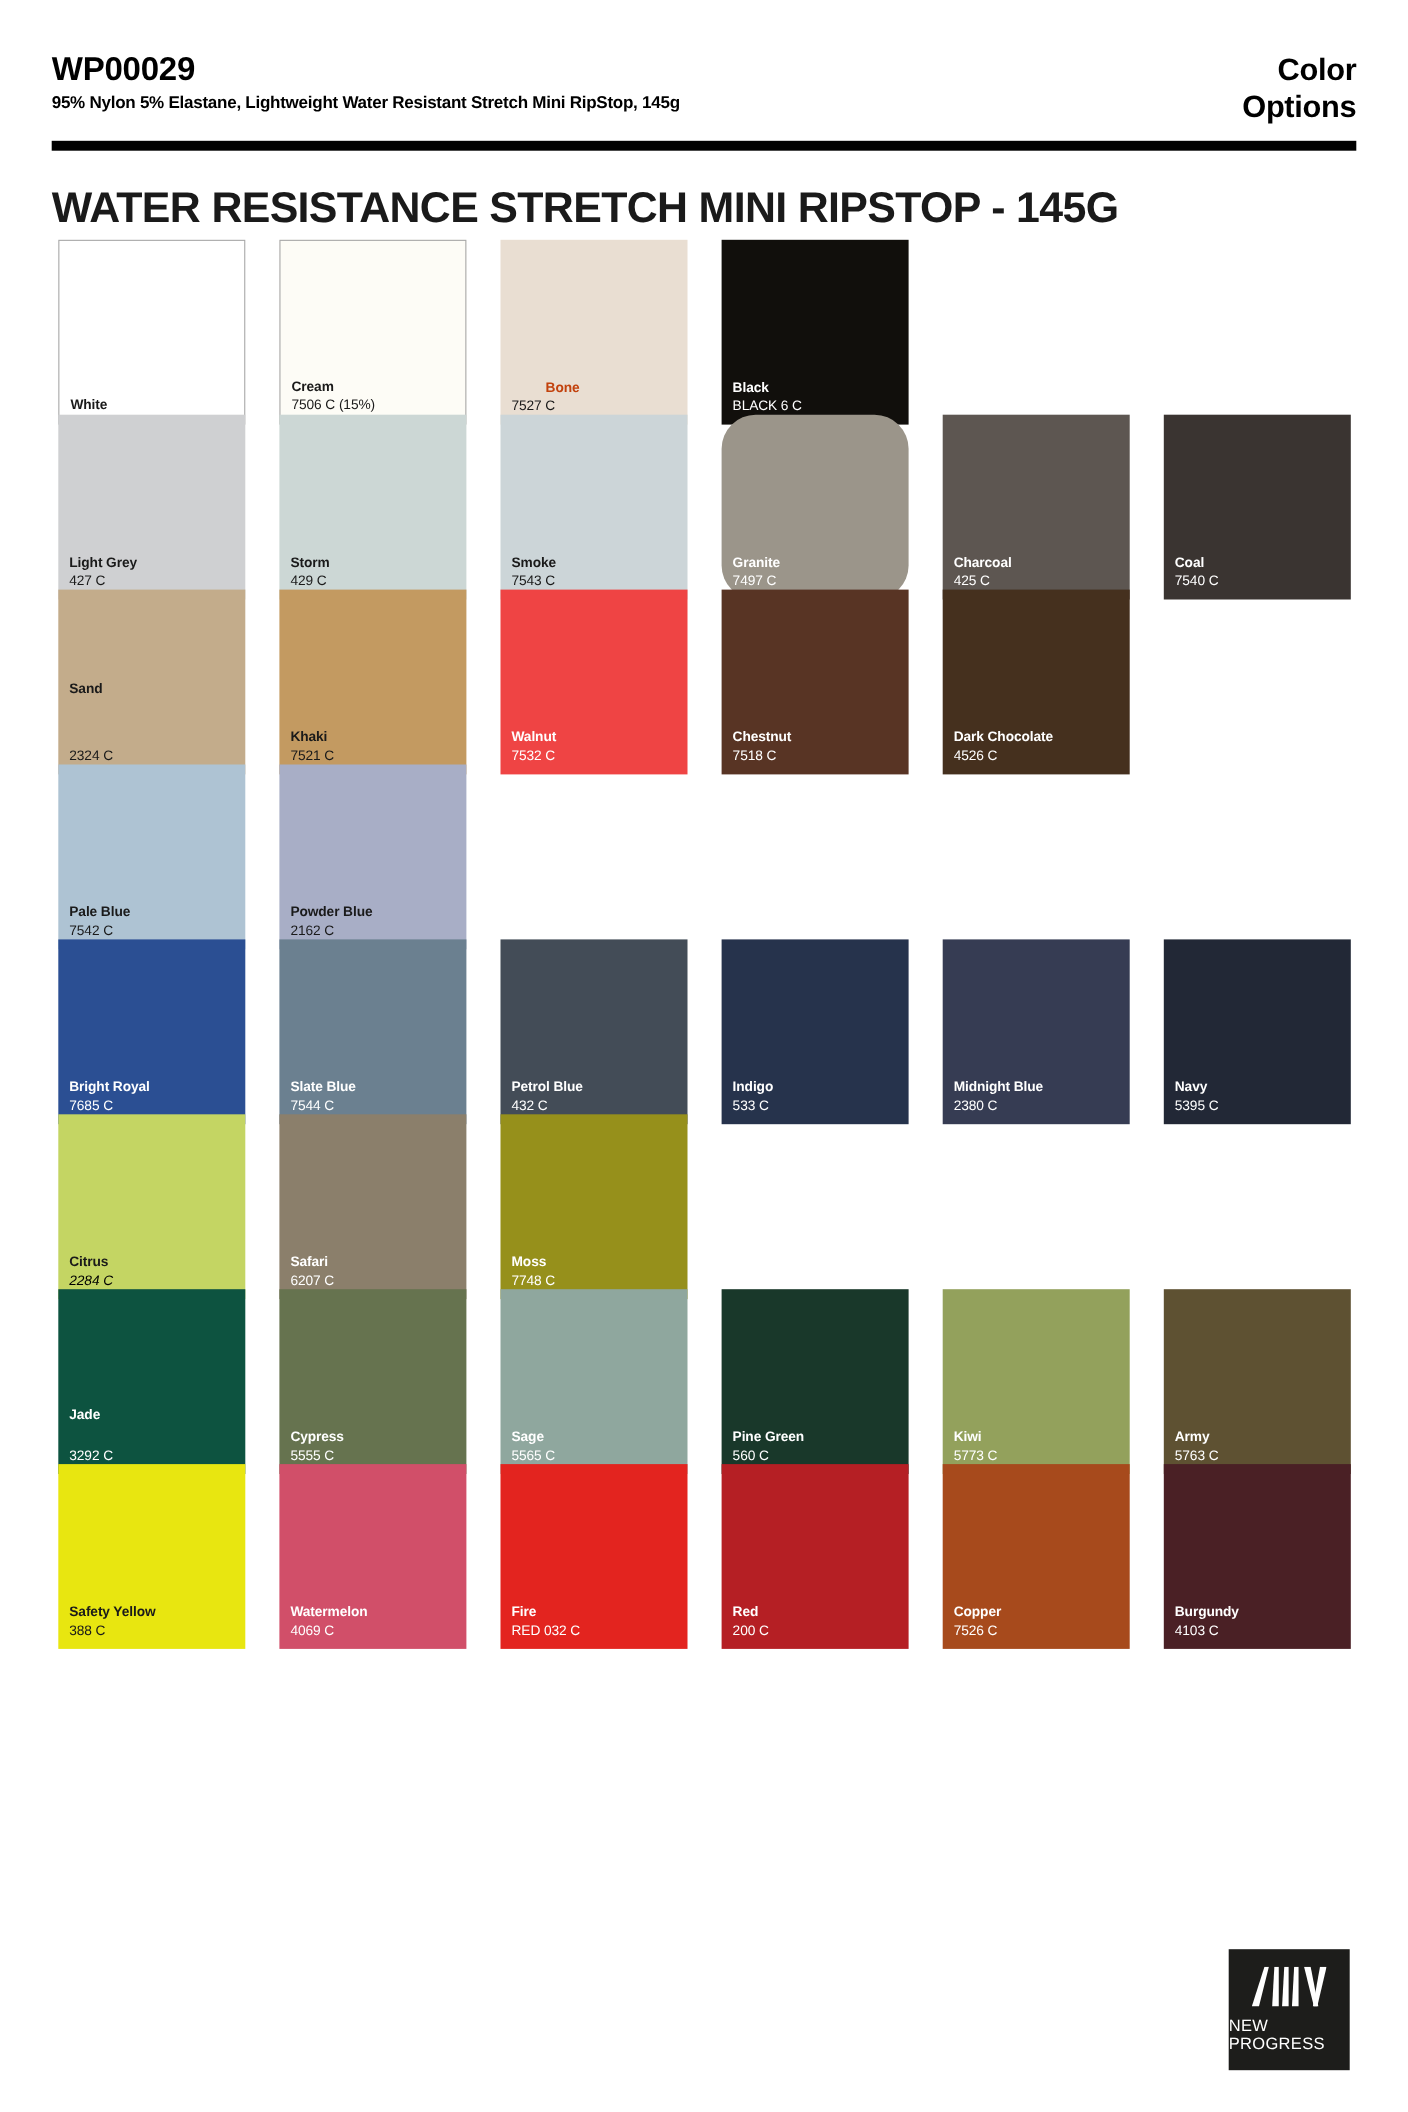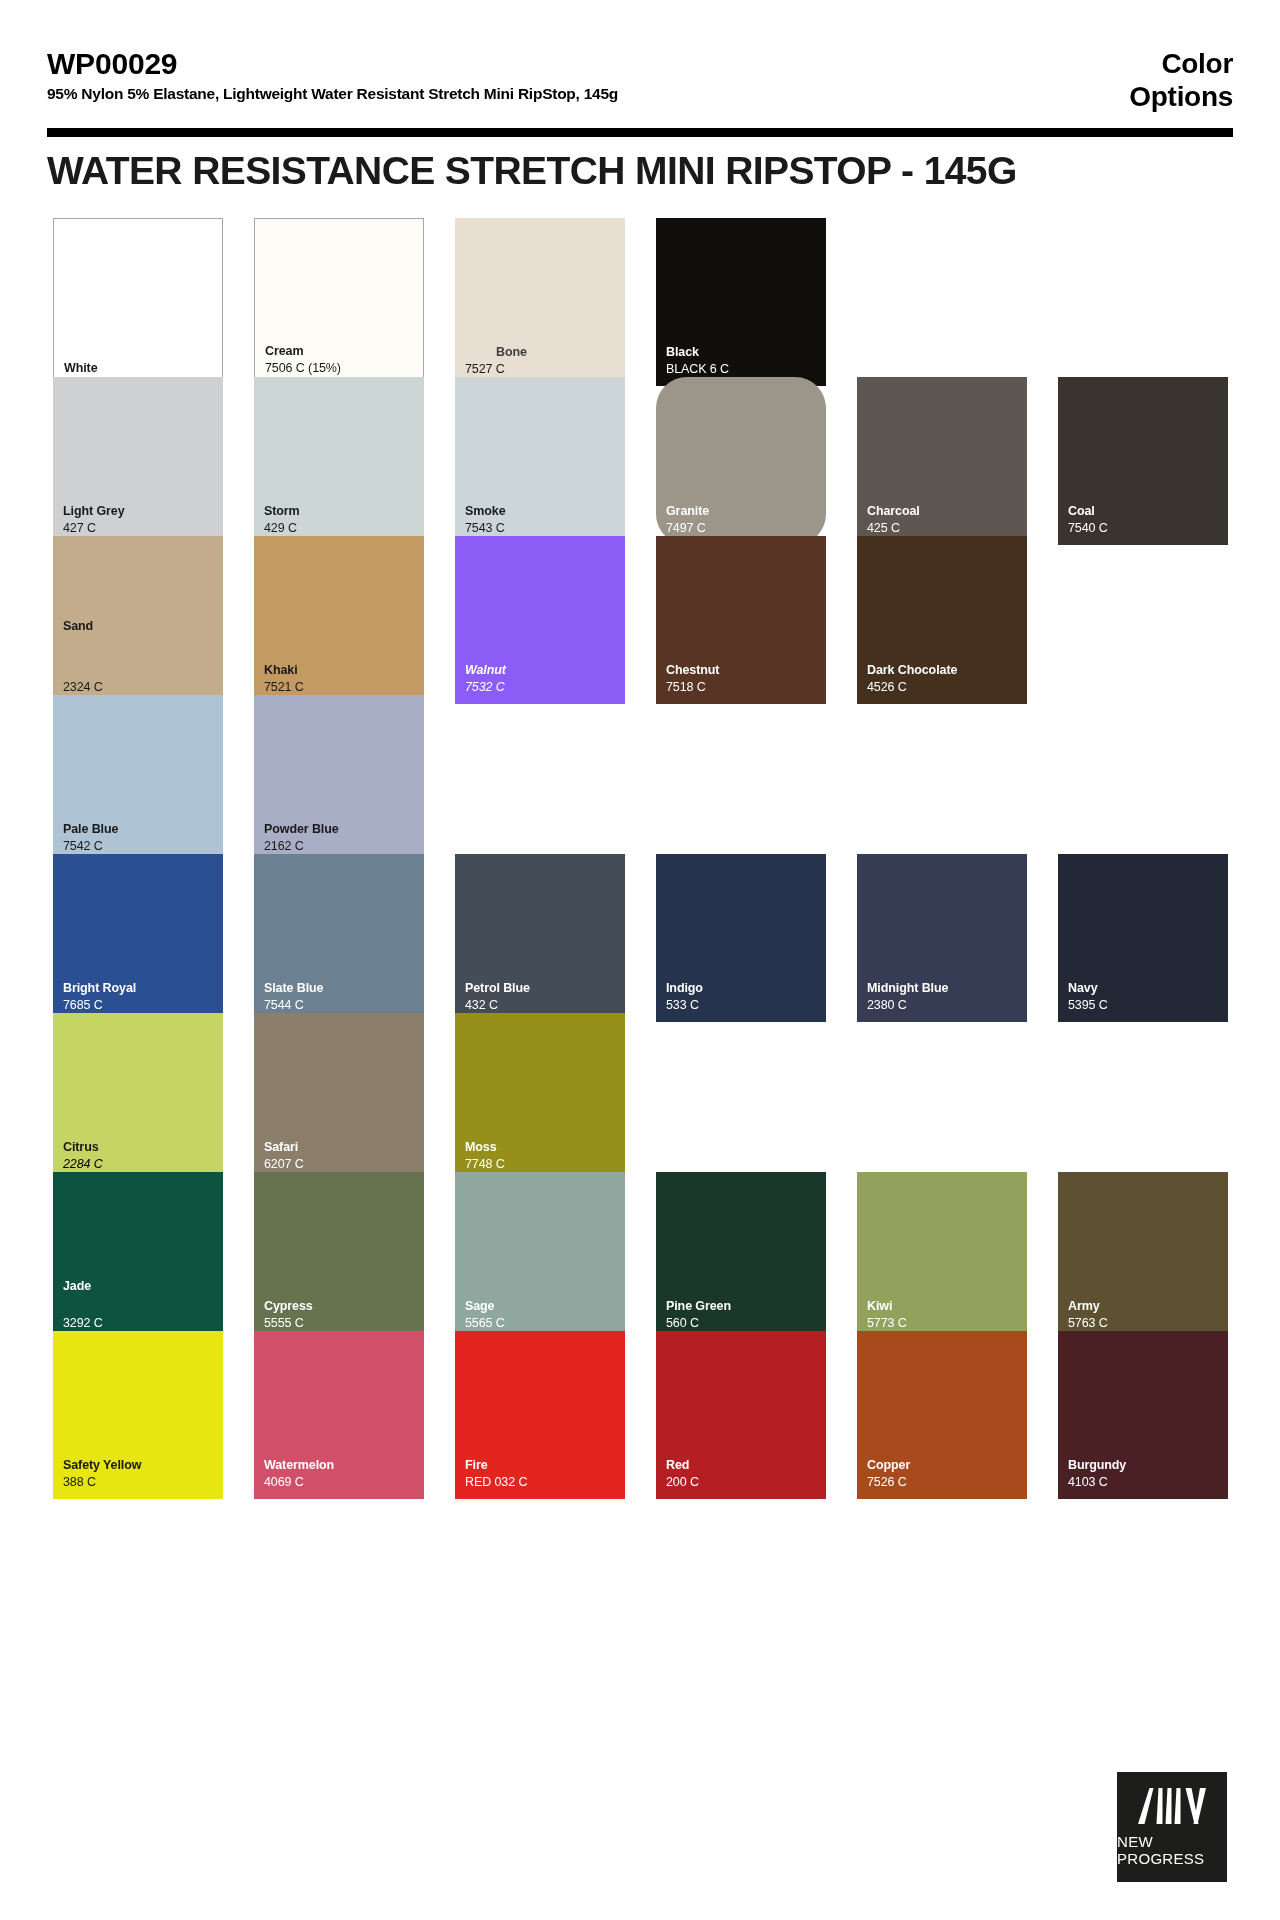--- a/index.html
+++ b/index.html
@@ -66,21 +66,21 @@
     right: 47px;
     top: 128px;
     height: 9px;
     background: #000000;
   }
 
   
   .main-title {
     position: absolute;
     left: 47px;
-    top: 149px;
+    top: 168px;
     font-size: 39px;
     font-weight: 700;
     color: #1a1a1a;
     letter-spacing: -0.6px;
     white-space: nowrap;
   }
 
   
   .grid {
     position: absolute;
@@ -176,21 +176,21 @@
   <div class="grid" id="swatch-grid">
       <div class="swatch-row">
         <div class="swatch bordered" style="background: rgb(255, 255, 255);">
           <div class="swatch-name" style="color: rgb(26, 26, 26);">White</div>
         </div>
         <div class="swatch bordered" style="background: rgb(253, 252, 246);">
           <div class="swatch-name" style="color: rgb(26, 26, 26);">Cream</div>
           <div class="swatch-ref" style="color: rgb(26, 26, 26);">7506 C (15%)</div>
         </div>
         <div class="swatch" style="background: rgb(233, 222, 210);">
-          <div class="swatch-name" style="color: #404040; padding-left: 31px;">Bone</div>
+          <div class="swatch-name" style="color: #c2410c; padding-left: 31px;">Bone</div>
           <div class="swatch-ref" style="color: rgb(26, 26, 26);">7527 C</div>
         </div>
         <div class="swatch" style="background: rgb(17, 15, 12);">
           <div class="swatch-name" style="color: rgb(255, 255, 255);">Black</div>
           <div class="swatch-ref" style="color: rgb(255, 255, 255);">BLACK 6 C</div>
         </div>
       </div>
       <div class="swatch-row">
         <div class="swatch" style="background: rgb(207, 208, 210);">
           <div class="swatch-name" style="color: rgb(26, 26, 26);">Light Grey</div>
@@ -219,21 +219,21 @@
       </div>
       <div class="swatch-row">
         <div class="swatch" style="background: rgb(195, 172, 139);">
           <div class="swatch-name" style="color: rgb(26, 26, 26);">Sand</div>
           <div class="swatch-ref" style="color: rgb(26, 26, 26); margin-top: 44px;">2324 C</div>
         </div>
         <div class="swatch" style="background: rgb(195, 154, 97);">
           <div class="swatch-name" style="color: rgb(26, 26, 26);">Khaki</div>
           <div class="swatch-ref" style="color: rgb(26, 26, 26);">7521 C</div>
         </div>
-        <div class="swatch" style="background: #8b5cf6; font-style: italic;">
+        <div class="swatch" style="background: #ef4444;">
           <div class="swatch-name" style="color: rgb(255, 255, 255);">Walnut</div>
           <div class="swatch-ref" style="color: rgb(255, 255, 255);">7532 C</div>
         </div>
         <div class="swatch" style="background: rgb(88, 52, 36);">
           <div class="swatch-name" style="color: rgb(255, 255, 255);">Chestnut</div>
           <div class="swatch-ref" style="color: rgb(255, 255, 255);">7518 C</div>
         </div>
         <div class="swatch" style="background: rgb(69, 48, 30);">
           <div class="swatch-name" style="color: rgb(255, 255, 255);">Dark Chocolate</div>
           <div class="swatch-ref" style="color: rgb(255, 255, 255);">4526 C</div>

